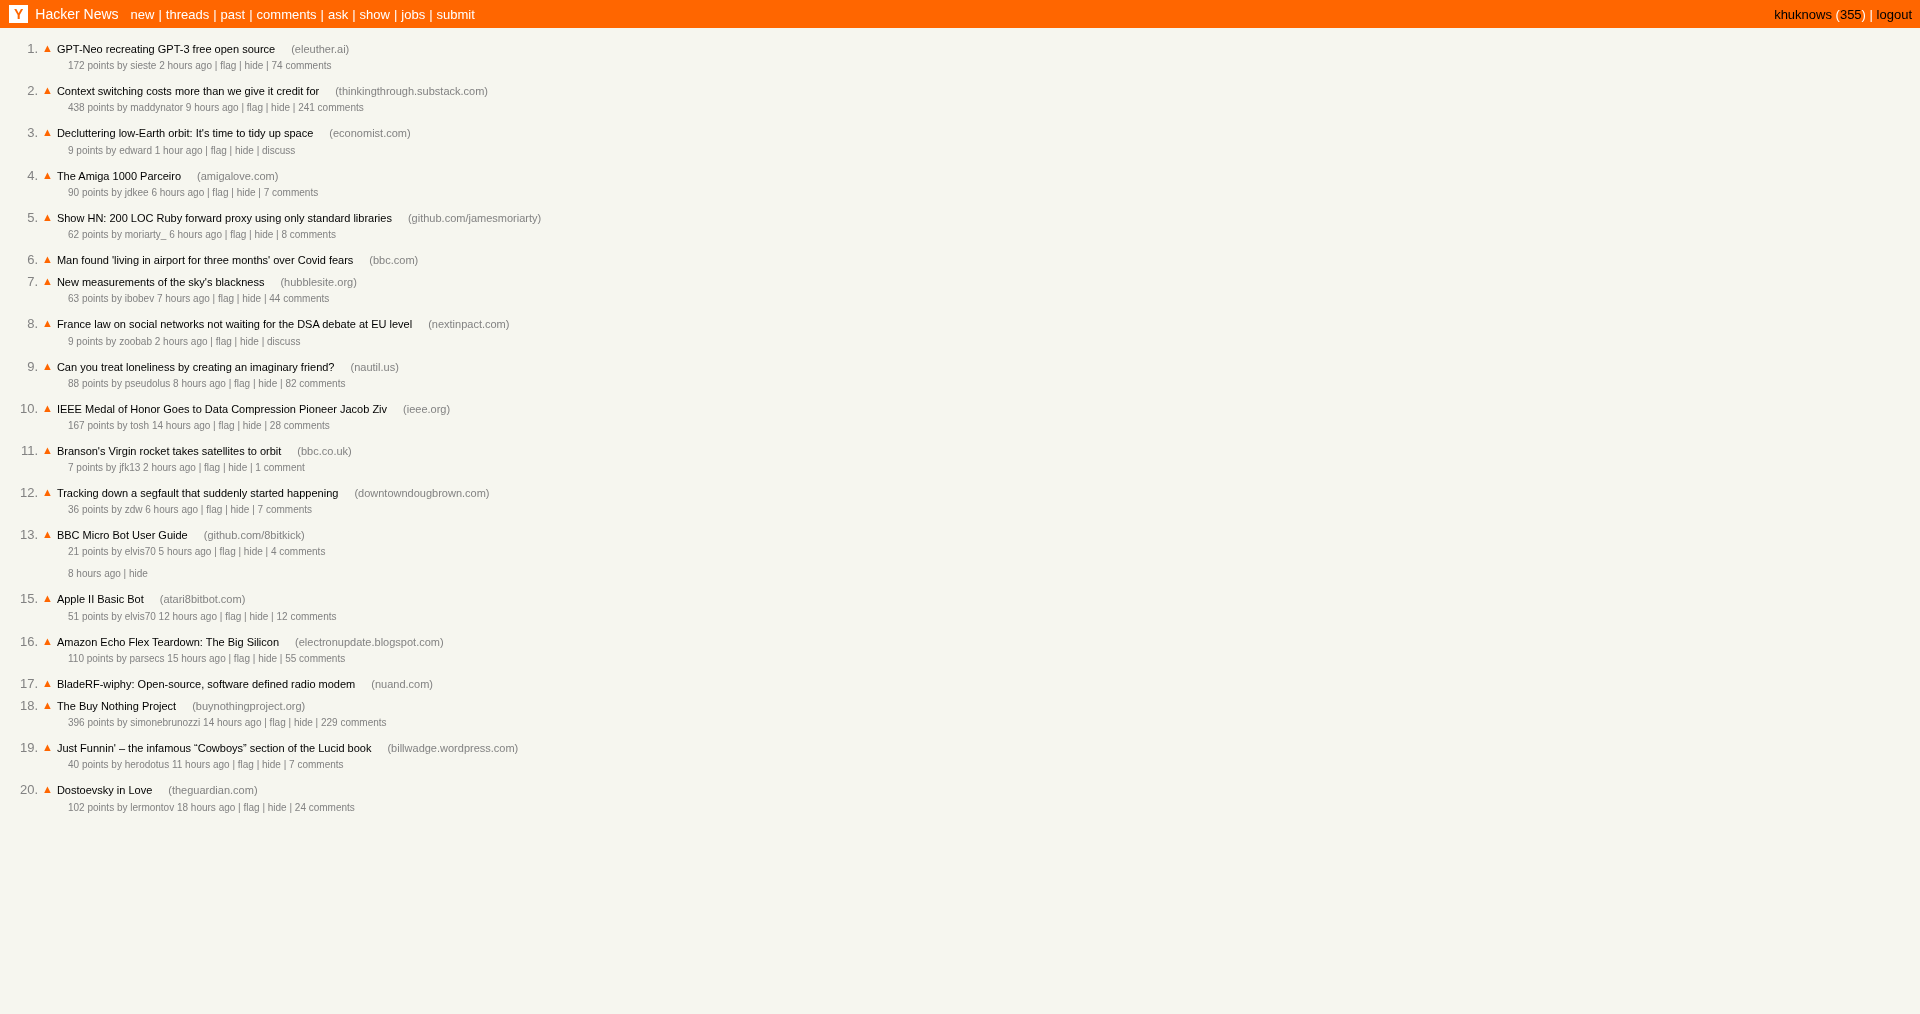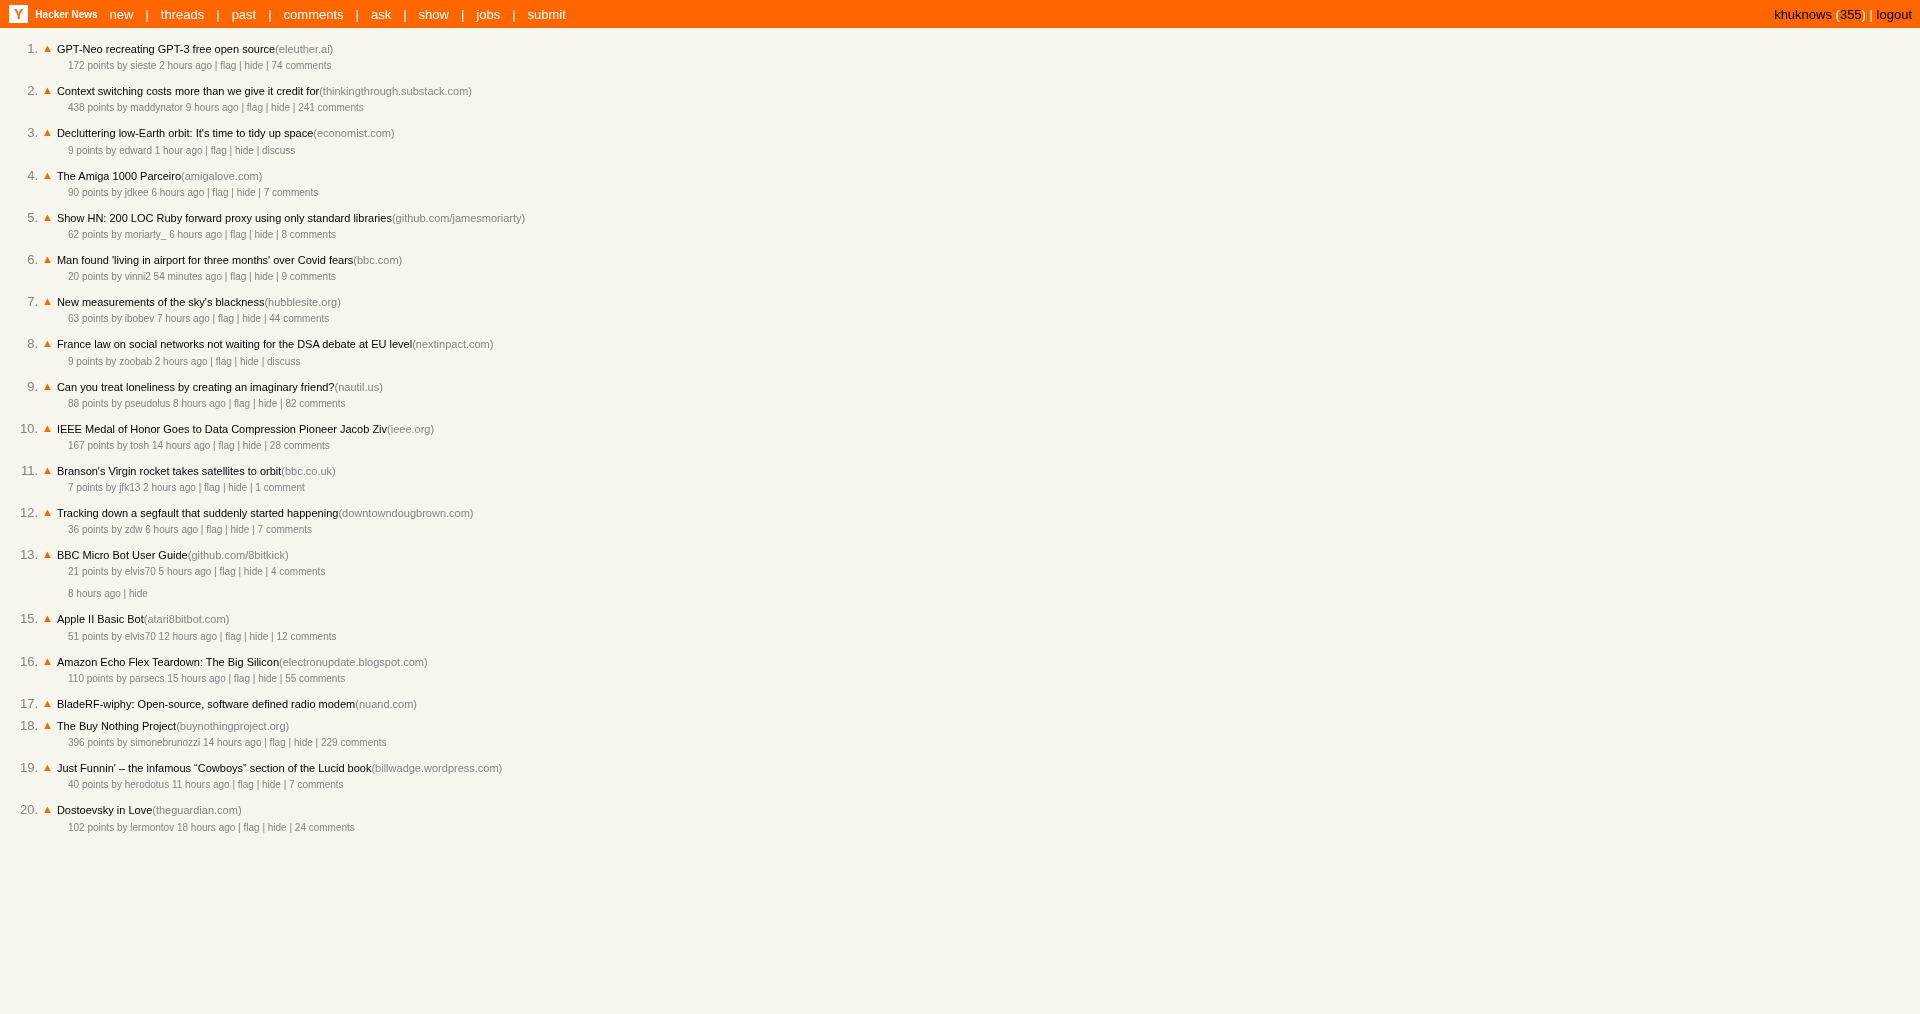--- a/index.html
+++ b/index.html
@@ -18,28 +18,28 @@
       color: #ff6600;
       font-weight: bold;
       font-size: 14px;
       padding: 2px 5px;
       border: 1px solid #ff6600;
       display: inline-block;
       line-height: 1;
     }
     #header .site-title {
       color: #fff;
-      font-weight: bold;
-      font-size: 10px;
+      font-weight: normal;
+      font-size: 14px;
       margin-right: 6px;
     }
     #header nav {
       display: flex;
       align-items: center;
-      gap: 8px;
+      gap: 0;
       color: #fff;
       font-size: 13px;
     }
     #header nav a, #header nav span {
       color: #fff;
       text-decoration: none;
       font-size: 13px;
     }
     #header nav .sep { margin: 0 4px; color: #fff; }
     #header .user-info {
@@ -80,21 +80,21 @@
       flex: 1;
     }
     .story-title {
       font-size: 11px;
       color: #000;
       text-decoration: none;
     }
     .story-domain {
       font-size: 11px;
       color: #828282;
-      margin-left: 0;
+      margin-left: 16px;
     }
     .story-meta {
       font-size: 10px;
       color: #828282;
       padding: 0 8px 4px 68px;
       line-height: 1.6;
     }
   </style>
 </head>
 <body>
@@ -167,21 +167,20 @@
         <span class="story-title-area"><a class="story-title" href="#">Show HN: 200 LOC Ruby forward proxy using only standard libraries</a><span class="story-domain">(github.com/jamesmoriarty)</span></span>
       </div>
       <div class="story-meta">62 points by moriarty_ 6 hours ago  |  flag  |  hide  |  8 comments</div>
     </div>
     <div class="story-item">
       <div class="story-row">
         <span class="story-num">6.</span>
         <span class="story-upvote">▲</span>
         <span class="story-title-area"><a class="story-title" href="#">Man found 'living in airport for three months' over Covid fears</a><span class="story-domain">(bbc.com)</span></span>
       </div>
-      <div class="story-meta">20 points by vinni2 54 minutes ago  |  flag  |  hide  |  9 comments</div>
     </div>
     <div class="story-item">
       <div class="story-row">
         <span class="story-num">7.</span>
         <span class="story-upvote">▲</span>
         <span class="story-title-area"><a class="story-title" href="#">New measurements of the sky's blackness</a><span class="story-domain">(hubblesite.org)</span></span>
       </div>
       <div class="story-meta">63 points by ibobev 7 hours ago  |  flag  |  hide  |  44 comments</div>
     </div>
     <div class="story-item">

